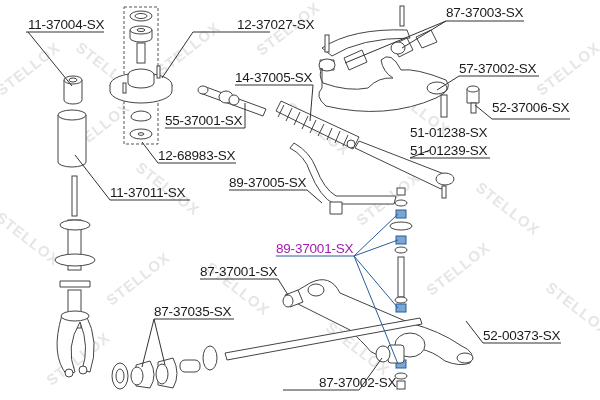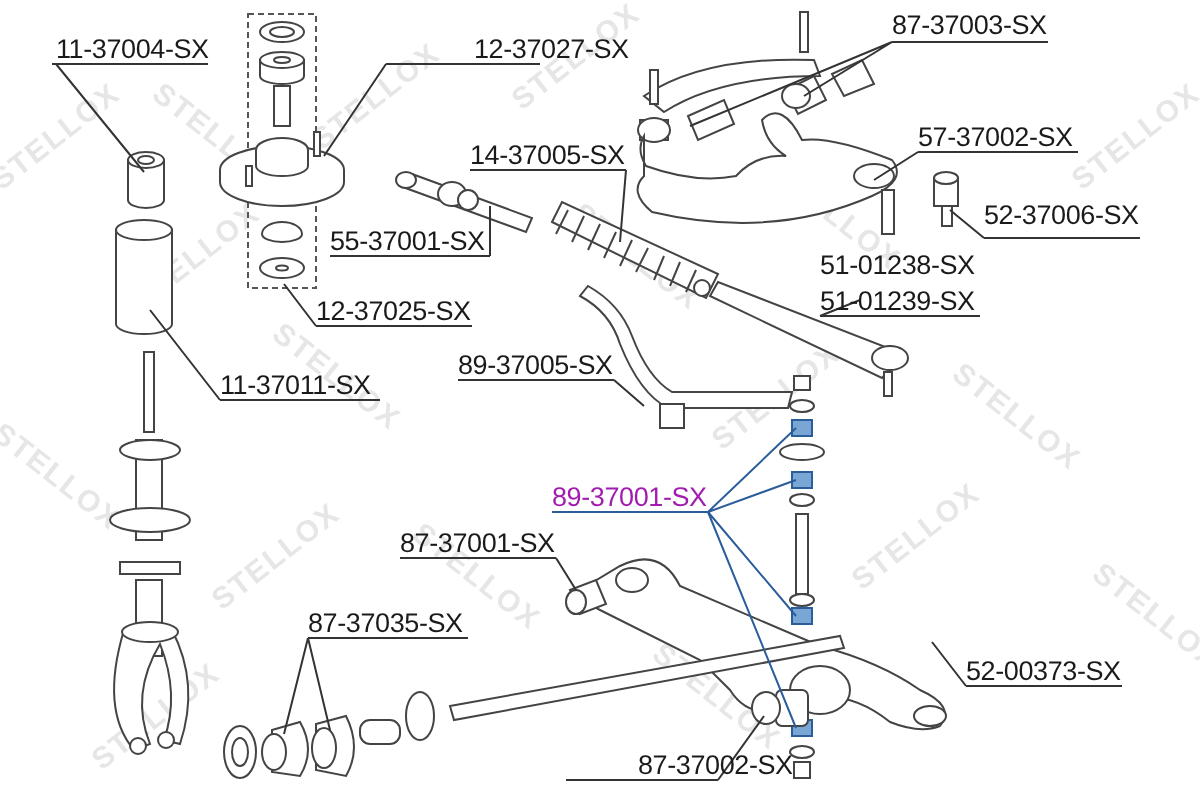--- a/index.html
+++ b/index.html
@@ -178,21 +178,21 @@
 
   <div class="lbl" style="left:28px;top:17px;">11-37004-SX</div>
   <div class="lbl" style="left:193px;top:17px;margin-left:44px;">12-37027-SX</div>
   <div class="lbl" style="left:446px;top:5px;">87-37003-SX</div>
   <div class="lbl" style="left:459px;top:61px;">57-37002-SX</div>
   <div class="lbl" style="left:235px;top:70px;">14-37005-SX</div>
   <div class="lbl" style="left:165px;top:113px;">55-37001-SX</div>
   <div class="lbl" style="left:492px;top:100px;">52-37006-SX</div>
   <div class="lbl" style="left:410px;top:125px;text-align:right;">51-01238-SX</div>
   <div class="lbl" style="left:410px;top:143px;">51-01239-SX</div>
-  <div class="lbl" style="left:158px;top:148px;">12-37025-SX</div>
+  <div class="lbl" style="left:158px;top:148px;">12-68983-SX</div>
   <div class="lbl" style="left:110px;top:185px;">11-37011-SX</div>
   <div class="lbl" style="left:229px;top:175px;">89-37005-SX</div>
   <div class="lbl blue" style="left:276px;top:241px;">89-37001-SX</div>
   <div class="lbl" style="left:200px;top:264px;">87-37001-SX</div>
   <div class="lbl" style="left:154px;top:304px;">87-37035-SX</div>
   <div class="lbl" style="left:483px;top:328px;">52-00373-SX</div>
   <div class="lbl" style="left:283px;top:375px;margin-left:36px;">87-37002-SX</div>
 </div>
 
 </body></html>

